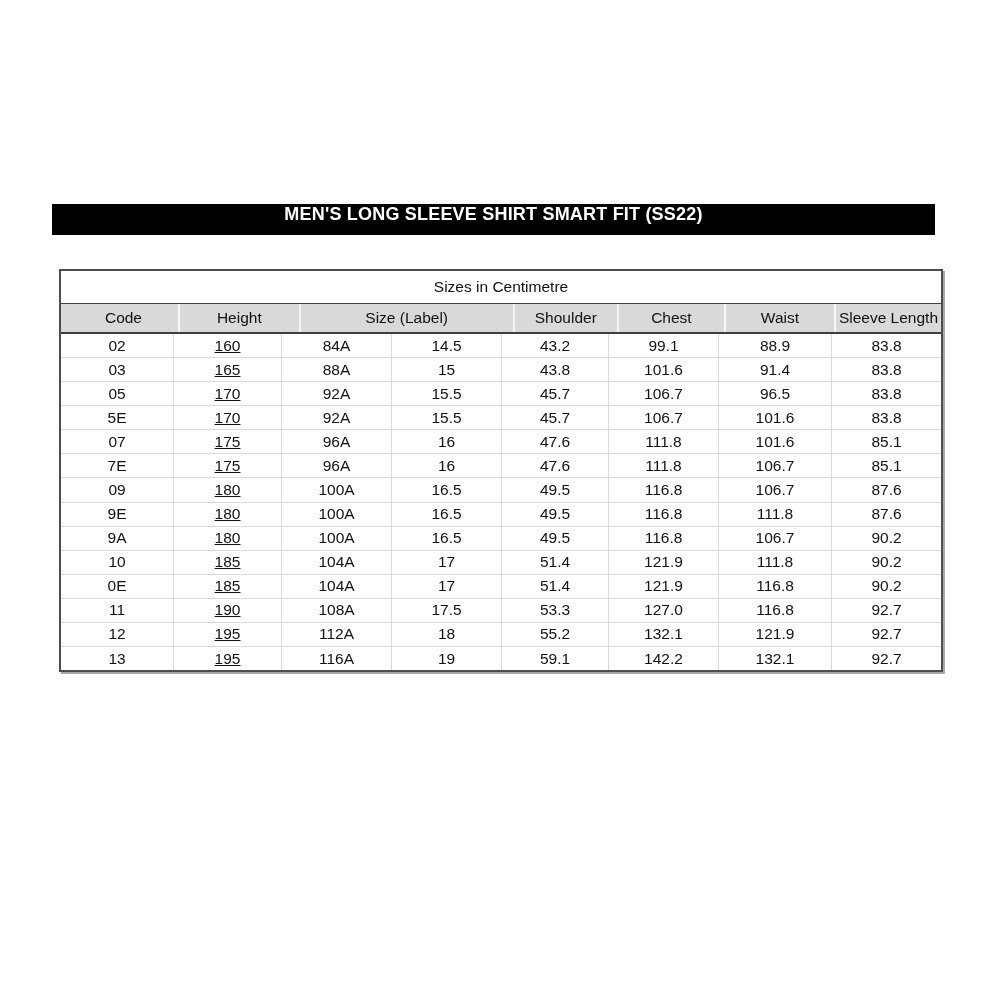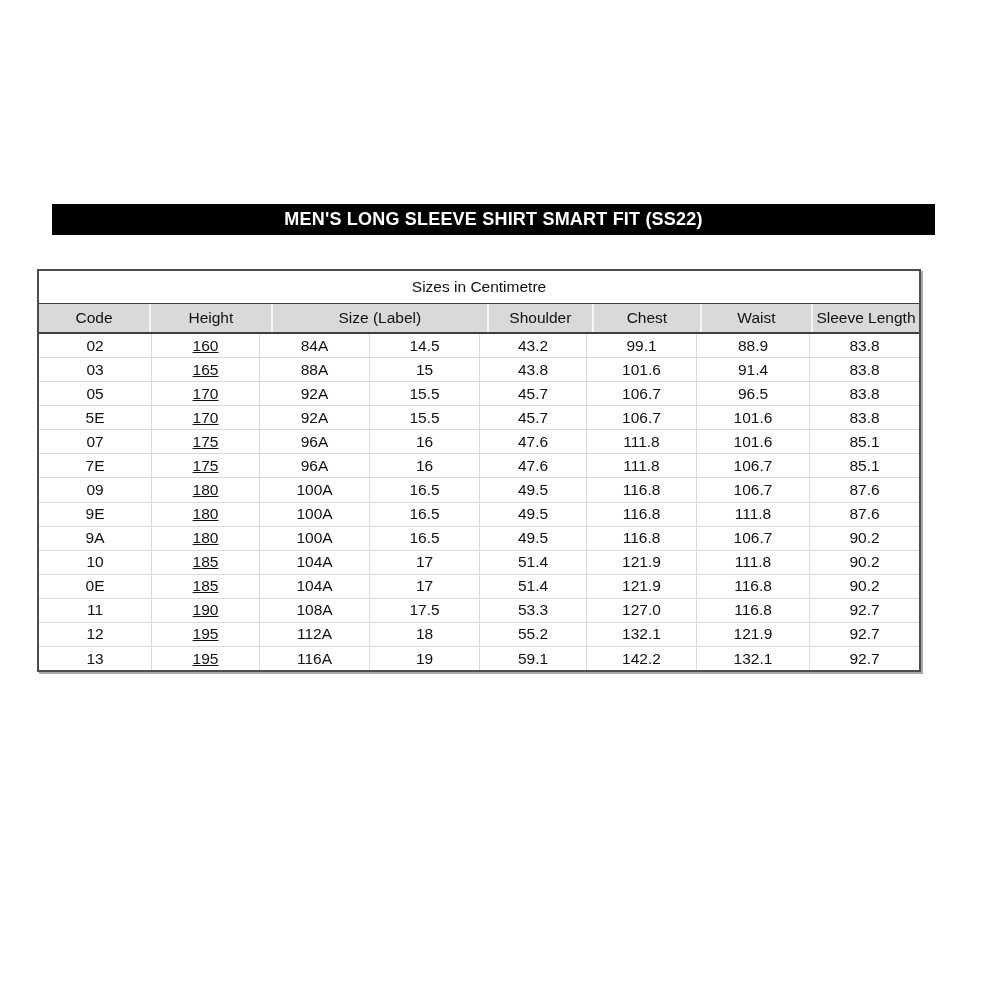--- a/index.html
+++ b/index.html
@@ -20,32 +20,31 @@
   
   .banner {
     position: absolute;
     left: 52px;
     top: 204px;
     width: 883px;
     height: 31px;
     background: #000000;
     color: #ffffff;
     display: flex;
-    align-items: center;
     justify-content: center;
     font-size: 18px;
     font-weight: bold;
     letter-spacing: 0.2px;
     white-space: nowrap;
   }
 
   
   .size-table {
     position: absolute;
-    left: 37px;
+    left: 59px;
     top: 269px;
     width: 884px;
     border: 2px solid #4d4d4d;
     box-sizing: border-box;
     background: #ffffff;
     box-shadow: 2px 2px 0 #a8a8a8;
   }
   .caption-row {
     height: 33px;
     box-sizing: border-box;
@@ -57,20 +56,21 @@
     background: #ffffff;
   }
   .header-row {
     height: 30px;
     box-sizing: border-box;
     background: #d9d9d9;
     border-bottom: 2px solid #3f3f3f;
     display: flex;
     align-items: stretch;
     font-size: 15.5px;
+    padding-left: 8px;
   }
   .header-cell {
     display: flex;
     align-items: center;
     justify-content: center;
     box-sizing: border-box;
     white-space: nowrap;
   }
   .header-cell + .header-cell {
     border-left: 2px solid #f5f5f5;

